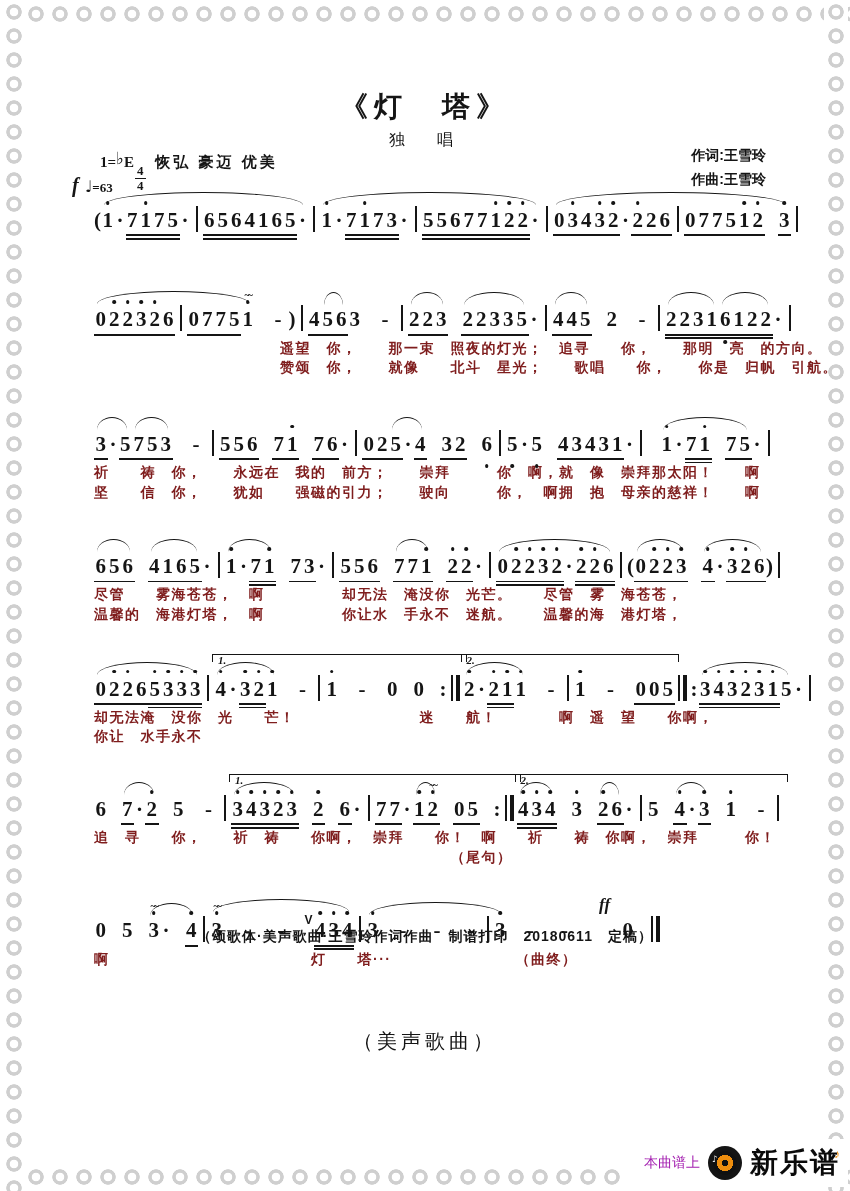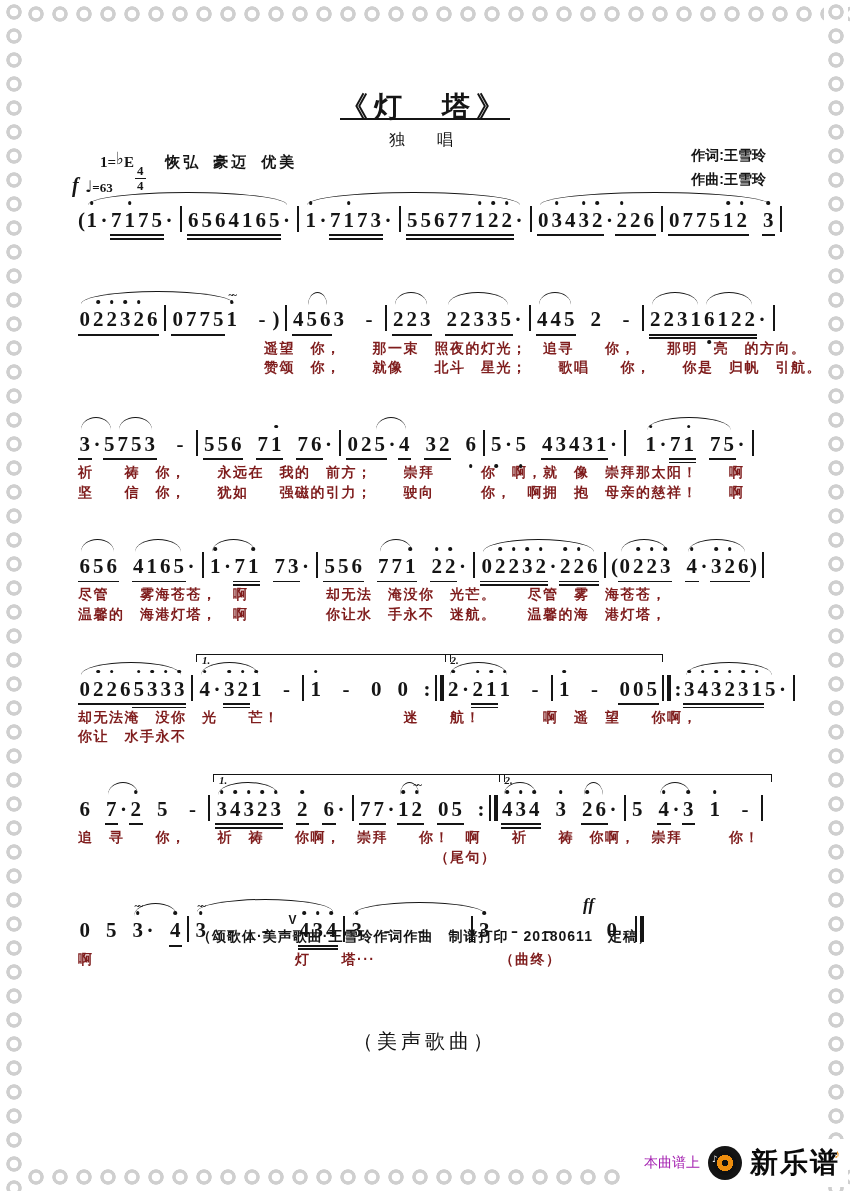--- a/index.html
+++ b/index.html
@@ -6,34 +6,34 @@
   body{width:850px;height:1191px;background:#fff;position:relative;overflow:hidden;
        font-family:"Liberation Serif","DejaVu Serif",serif;color:#151515;}
   
   .bframe{position:absolute;z-index:0;}
   .bf-t,.bf-b{left:0;right:0;height:24px;background:radial-gradient(circle 8px at 12px 12px,#fff 0 4px,#cfcfcf 4.6px 7.4px,#fff 8px);background-size:24px 24px;background-repeat:repeat-x;}
   .bf-t{top:2px;} .bf-b{bottom:2px;}
   .bf-l,.bf-r{top:0;bottom:0;width:24px;background:radial-gradient(circle 8px at 12px 12px,#fff 0 4px,#cfcfcf 4.6px 7.4px,#fff 8px);background-size:24px 24px;background-repeat:repeat-y;}
   .bf-l{left:2px;} .bf-r{right:2px;}
   .content{position:absolute;inset:26px;z-index:1;}
   
-  .title{position:absolute;top:62px;left:0;right:0;text-align:center;font-size:28px;font-weight:bold;letter-spacing:6px;text-decoration:underline;}
+  .title{position:absolute;top:62px;left:0;right:0;text-align:center;font-size:28px;font-weight:bold;letter-spacing:6px;}
   .subtitle{position:absolute;top:104px;left:0;right:0;text-align:center;font-size:16px;font-weight:normal;letter-spacing:8px;}
   .credits{position:absolute;top:118px;right:58px;font-size:14px;font-weight:bold;line-height:1.7;font-family:"Liberation Sans",sans-serif;}
   .key-row{position:absolute;top:122px;left:74px;font-size:15px;font-weight:bold;white-space:nowrap;}
   .key-row .flat{font-family:"DejaVu Sans",sans-serif;font-size:17px;vertical-align:3px;}
   .key-row .kletter{font-size:15px;}
   .frac{display:inline-flex;flex-direction:column;align-items:center;vertical-align:-8px;line-height:1.05;font-size:13px;margin-left:1px;}
   .frac .ftop{border-bottom:1.4px solid #151515;padding:0 2px;}
-  .expr{margin-left:16px;font-family:Liberation Mono, monospace;letter-spacing:3px;}
+  .expr{margin-left:6px;font-family:Liberation Sans, sans-serif;letter-spacing:3px;}
   .tempo-row{position:absolute;top:148px;left:46px;font-size:13px;font-weight:bold;white-space:nowrap;}
   .tempo-row .dyn{font-style:italic;font-size:20px;margin-right:6px;}
   .tempo-row .qnote{font-family:"DejaVu Sans",sans-serif;font-size:16px;}
   
-  .systems{position:absolute;top:158px;left:52px;right:30px;}
+  .systems{position:absolute;top:158px;left:68px;right:30px;}
   .system{margin-top:26px;}
   .system.s1{margin-top:0;} .system.s2{margin-top:50px;} .system.s3{margin-top:30px;}
   .system.s4{margin-top:28px;} .system.s5{margin-top:28px;} .system.s6{margin-top:26px;} .system.s7{margin-top:24px;}
   .notation{font-size:21px;font-weight:bold;white-space:nowrap;padding-top:22px;line-height:1.25;}
   .note{position:relative;display:inline-block;margin:0 1.5px;}
   .digit{display:inline-block;position:relative;}
   .digit.u1::before,.digit.u2::before{content:"";position:absolute;left:-1.5px;right:-1.5px;bottom:-3px;height:1.8px;background:#151515;}
   .digit.u2::after{content:"";position:absolute;left:-1.5px;right:-1.5px;bottom:-6.5px;height:1.8px;background:#151515;}
   .hid{position:absolute;top:-6px;left:50%;transform:translateX(-50%);width:3.6px;height:3.6px;border-radius:50%;background:#151515;}
   .lod{position:absolute;bottom:-11px;left:50%;transform:translateX(-50%);width:3.6px;height:3.6px;border-radius:50%;background:#151515;}

